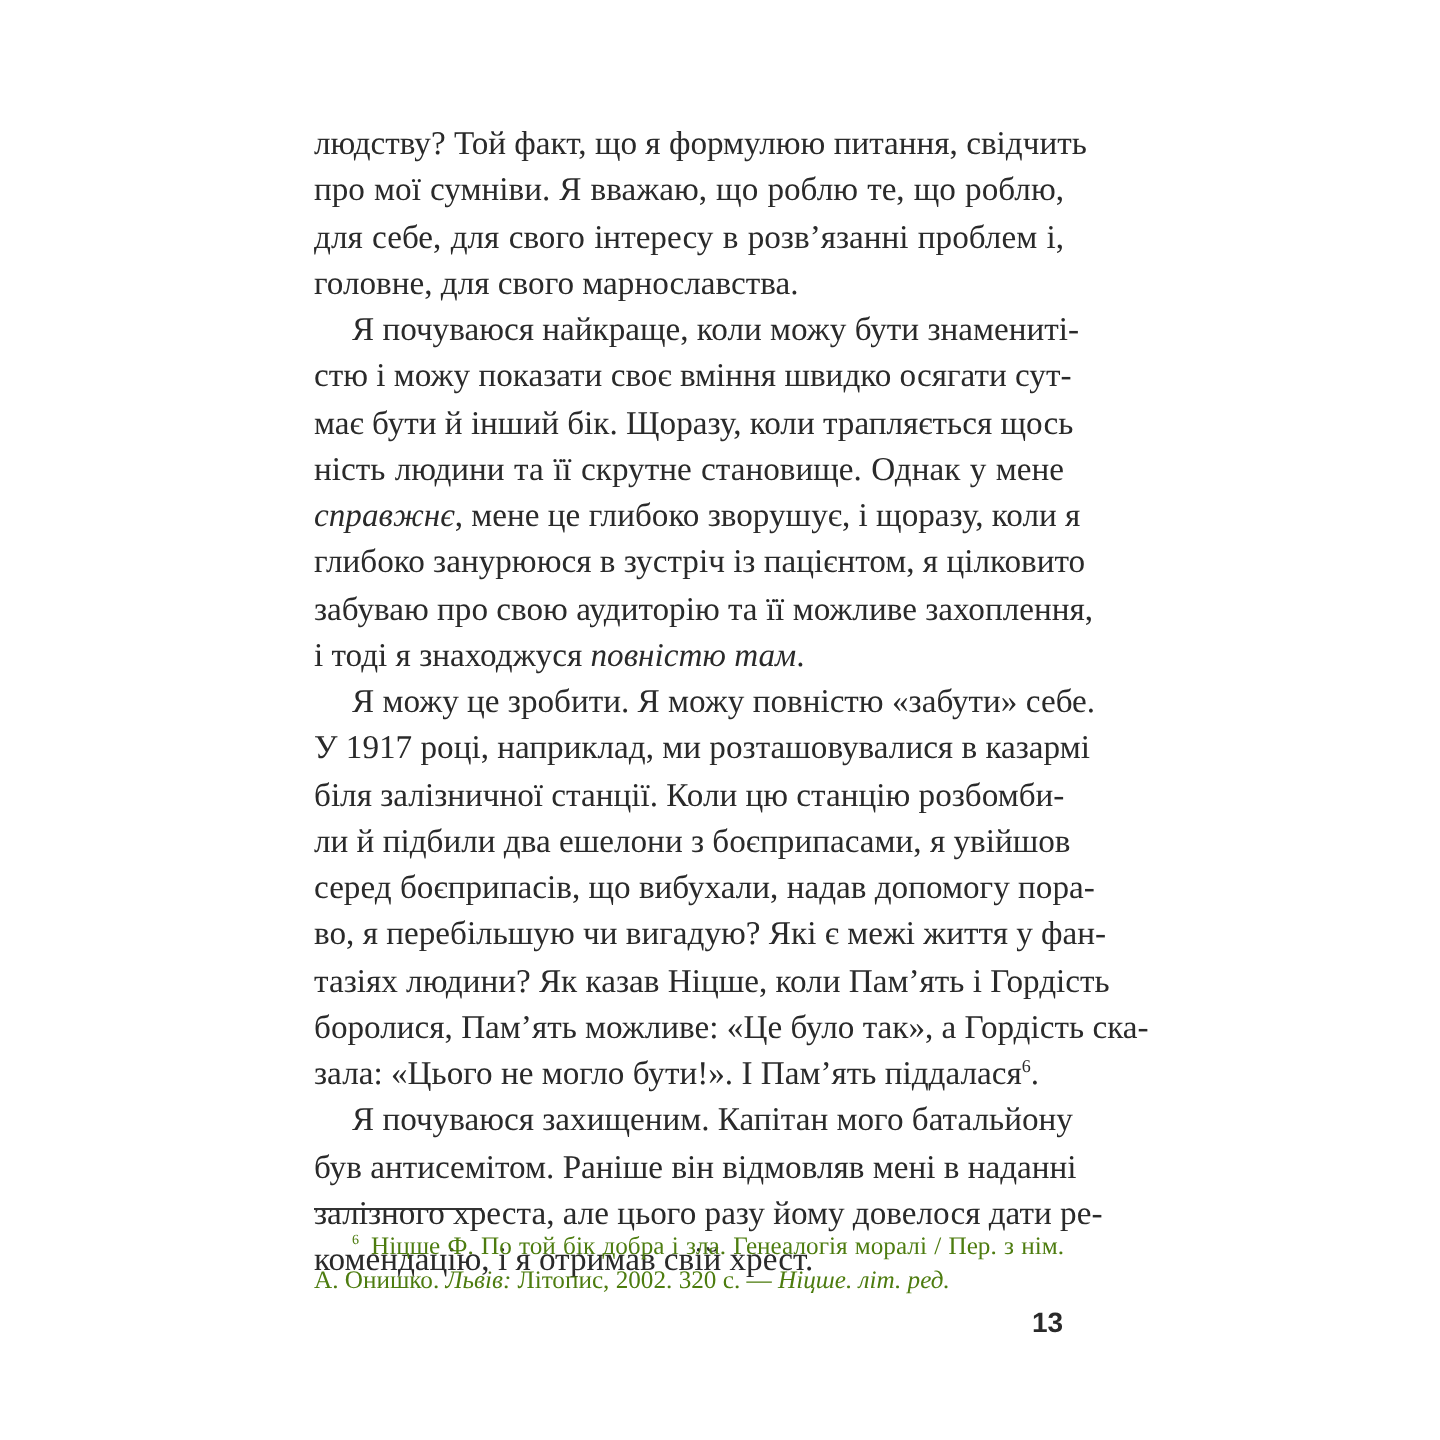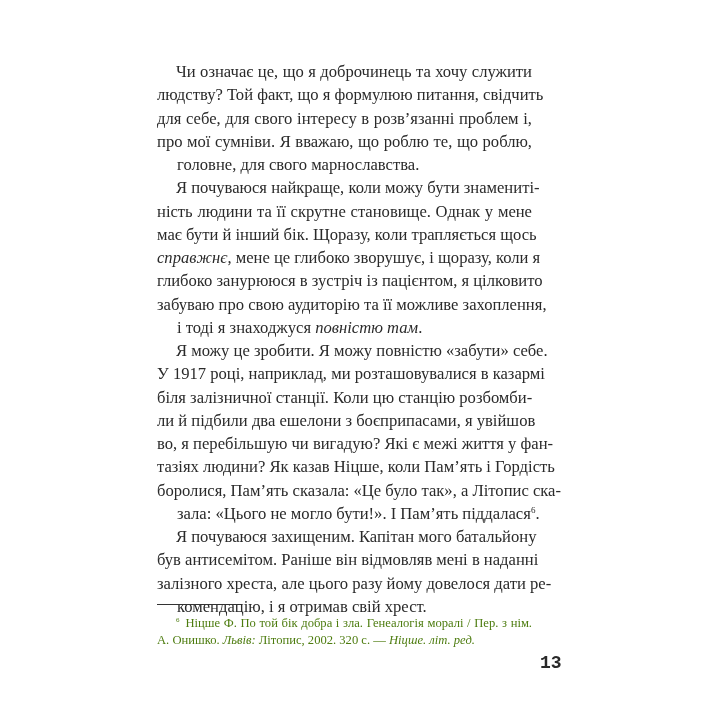--- a/index.html
+++ b/index.html
@@ -2,61 +2,62 @@
 <html><head>
 <meta charset="utf-8">
 <style>
   html, body { margin:0; padding:0; background:#ffffff; }
   body { width:720px; height:720px; position:relative; overflow:hidden; }
   .page { position:absolute; left:157px; top:60px; width:375px; color:#2a2a2a;
     font-family:"DejaVu Serif", "Liberation Serif", serif; }
   .body-text { font-family:"Liberation Serif", serif; font-size:16.6px; line-height:23.25px; text-align:justify; hyphens:manual; }
   .body-text p { margin:0; text-indent:19px; }
   .line { display:block; text-align:justify; text-align-last:justify; white-space:nowrap; }
-  .line.last { text-align-last:left;margin-left:20px; }
+  .line.last { text-align-last:left; }
   em { }
   sup { font-size:9px; vertical-align:6px; line-height:0; }
   .rule { position:absolute; left:157px; top:604px; width:84px; height:0; border-top:1px solid #333; }
   .footnote { position:absolute; left:157px; top:615px; width:375px; font-family:"Liberation Serif", serif; font-size:12.6px; line-height:17px; color:#4d7c0f; }
   .footnote .l1 { display:block; text-indent:19px; text-align:justify; text-align-last:justify; white-space:nowrap; }
   .footnote .l2 { display:block; }
   .footnote sup { font-size:7px; vertical-align:5px; margin-right:6px; }
-  .pagenum { position:absolute; left:540px; top:653px; font-family:Liberation Mono, monospace; font-weight:bold; font-size:18px; color:#2a2a2a; }
+  .pagenum { position:absolute; left:516px; top:653px; font-family:Liberation Sans, sans-serif; font-weight:bold; font-size:14px; color:#2a2a2a; }
 </style>
 </head>
 <body>
 
 <div class="page">
   <div class="body-text">
     <p>
-      <span class="line">Чи означає це, що я доброчинець та хочу служити</span>
       <span class="line" style="text-indent:0">людству? Той факт, що я формулюю питання, свідчить</span>
+      <span class="line" style="text-indent:0">про мої сумніви. Я вважаю, що роблю те, що роблю,</span>
       <span class="line" style="text-indent:0">для себе, для свого інтересу в розв’язанні проблем і,</span>
-      <span class="line" style="text-indent:0">про мої сумніви. Я вважаю, що роблю те, що роблю,</span>
       <span class="line last" style="text-indent:0">головне, для свого марнославства.</span>
     </p>
     <p>
       <span class="line">Я почуваюся найкраще, коли можу бути знамениті-</span>
+      <span class="line" style="text-indent:0">стю і можу показати своє вміння швидко осягати сут-</span>
+      <span class="line" style="text-indent:0">має бути й інший бік. Щоразу, коли трапляється щось</span>
       <span class="line" style="text-indent:0">ність людини та її скрутне становище. Однак у мене</span>
-      <span class="line" style="text-indent:0">має бути й інший бік. Щоразу, коли трапляється щось</span>
       <span class="line" style="text-indent:0"><em>справжнє</em><span>, мене це глибоко зворушує, і щоразу, коли я</span></span>
       <span class="line" style="text-indent:0">глибоко занурююся в зустріч із пацієнтом, я цілковито</span>
       <span class="line" style="text-indent:0">забуваю про свою аудиторію та її можливе захоплення,</span>
       <span class="line last" style="text-indent:0"><span>і тоді я знаходжуся </span><em>повністю там</em><span>.</span></span>
     </p>
     <p>
       <span class="line">Я можу це зробити. Я можу повністю «забути» себе.</span>
       <span class="line" style="text-indent:0">У 1917 році, наприклад, ми розташовувалися в казармі</span>
       <span class="line" style="text-indent:0">біля залізничної станції. Коли цю станцію розбомби-</span>
       <span class="line" style="text-indent:0">ли й підбили два ешелони з боєприпасами, я увійшов</span>
+      <span class="line" style="text-indent:0">серед боєприпасів, що вибухали, надав допомогу пора-</span>
     </p>
     <p>
       <span class="line" style="text-indent:0">во, я перебільшую чи вигадую? Які є межі життя у фан-</span>
       <span class="line" style="text-indent:0">тазіях людини? Як казав Ніцше, коли Пам’ять і Гордість</span>
-      <span class="line" style="text-indent:0">боролися, Пам’ять сказала: «Це було так», а Літопис ска-</span>
+      <span class="line" style="text-indent:0">боролися, Пам’ять можливе: «Це було так», а Гордість ска-</span>
       <span class="line last" style="text-indent:0"><span>зала: «Цього не могло бути!». І Пам’ять піддалася</span><sup>6</sup><span>.</span></span>
     </p>
     <p>
       <span class="line">Я почуваюся захищеним. Капітан мого батальйону</span>
       <span class="line" style="text-indent:0">був антисемітом. Раніше він відмовляв мені в наданні</span>
       <span class="line" style="text-indent:0">залізного хреста, але цього разу йому довелося дати ре-</span>
       <span class="line last" style="text-indent:0">комендацію, і я отримав свій хрест.</span>
     </p>
   </div>
 </div>

